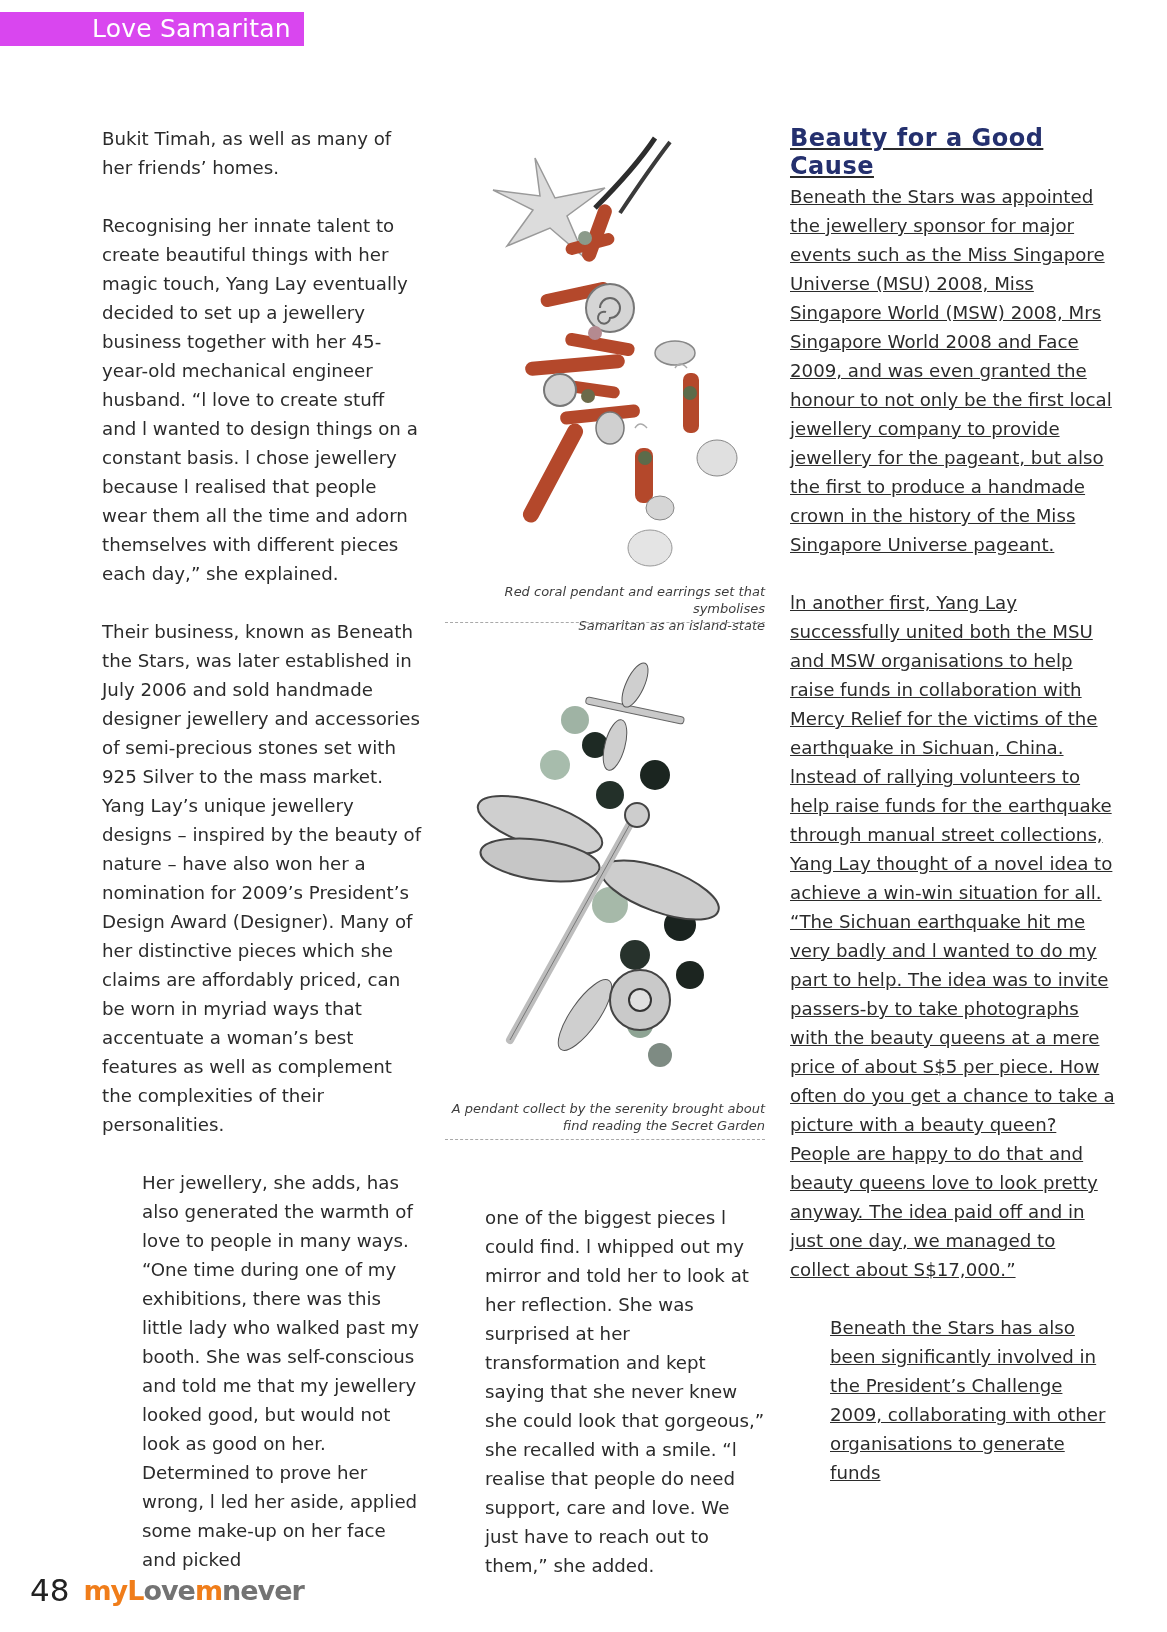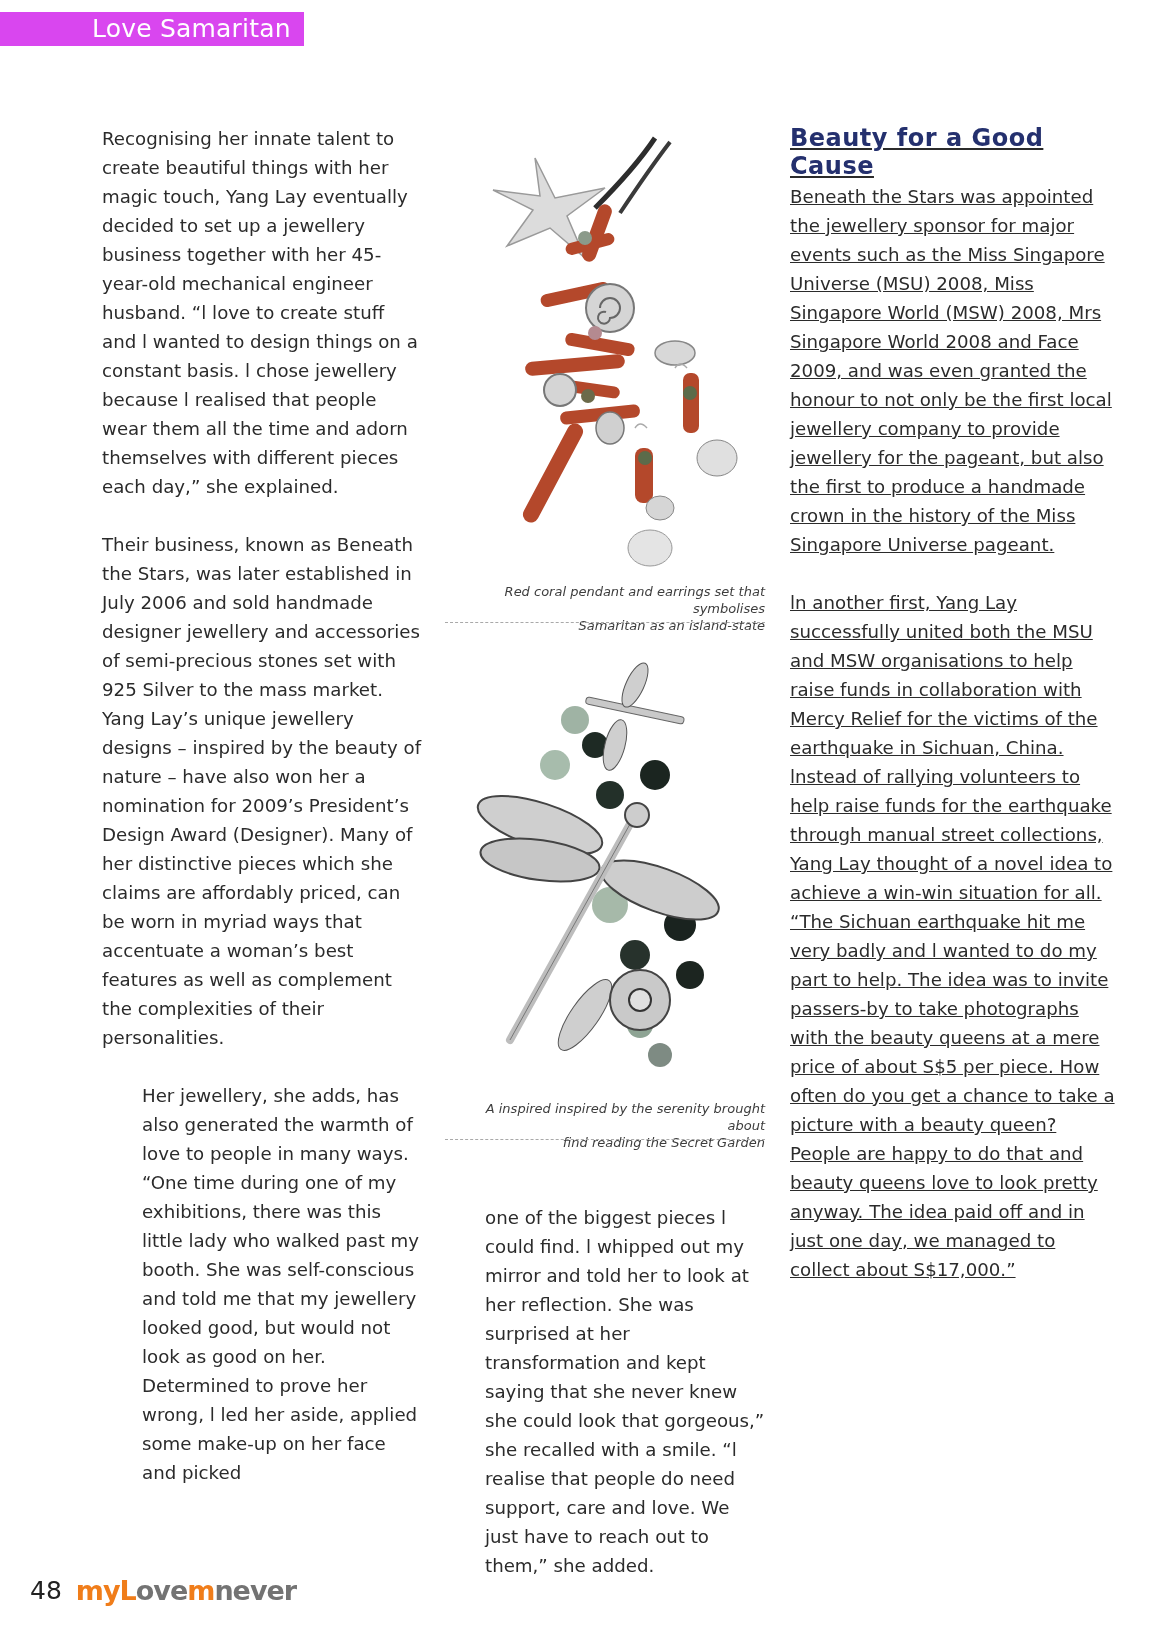--- a/index.html
+++ b/index.html
@@ -36,31 +36,32 @@
     font-size: 13px; line-height: 17px; color: #3d3d3d;
   }
   .caption1 { left: 445px; top: 583px; }
   .caption2 { left: 445px; top: 1100px; }
 
   .dash-rule { position: absolute; width: 320px; height: 0; border-top: 1.5px dashed #a9a9a9; }
   .rule1 { left: 445px; top: 622px; }
   .rule2 { left: 445px; top: 1139px; }
 
   .footer { position: absolute; left: 30px; top: 1570px; height: 40px; display: flex; align-items: center; }
-  .page-num { font-size: 25px; color: #222; margin-right: 14px; font-family: "DejaVu Sans", sans-serif; }
+  .page-num { font-size: 31px; color: #222; margin-right: 14px; font-family: "DejaVu Sans", sans-serif; }
   .logo { font-family: "DejaVu Sans", sans-serif; font-weight: bold; font-size: 27px; letter-spacing: -1px; }
   .logo .orange { color: #f07d1a; }
   .logo .black { color: #737373; }
 </style>
 </head>
 <body>
 
 <div class="section-tab">Love Samaritan</div>
 
 <div class="col col-left">
+  <p>Bukit Timah, as well as many of her friends’ homes.</p>
   <p>Recognising her innate talent to create beautiful things with her magic touch, Yang Lay eventually decided to set up a jewellery business together with her 45-year-old mechanical engineer husband. “l love to create stuff and l wanted to design things on a constant basis. l chose jewellery because l realised that people wear them all the time and adorn themselves with different pieces each day,” she explained.</p>
   <p>Their business, known as Beneath the Stars, was later established in July 2006 and sold handmade designer jewellery and accessories of semi-precious stones set with 925 Silver to the mass market. Yang Lay’s unique jewellery designs – inspired by the beauty of nature – have also won her a nomination for 2009’s President’s Design Award (Designer). Many of her distinctive pieces which she claims are affordably priced, can be worn in myriad ways that accentuate a woman’s best features as well as complement the complexities of their personalities.</p>
   <p class="last">Her jewellery, she adds, has also generated the warmth of love to people in many ways. “One time during one of my exhibitions, there was this little lady who walked past my booth. She was self-conscious and told me that my jewellery looked good, but would not look as good on her. Determined to prove her wrong, l led her aside, applied some make-up on her face and picked</p>
 </div>
 
 <div class="photo photo1">
   <svg width="320" height="440" viewBox="0 0 320 440">
 
     <path d="M150 80 Q190 40 210 10" stroke="#2d2d2d" stroke-width="5" fill="none"></path>
     <path d="M175 85 Q205 40 225 14" stroke="#3a3a3a" stroke-width="4" fill="none"></path>
@@ -140,33 +141,34 @@
 
     <ellipse cx="140" cy="370" rx="14" ry="42" fill="#cfcfcf" stroke="#555" transform="rotate(35 140 370)"></ellipse>
 
     <g transform="translate(195 355)">
       <circle r="30" fill="#c9c9c9" stroke="#444" stroke-width="2"></circle>
       <circle r="11" fill="#e0e0e0" stroke="#333" stroke-width="2"></circle>
     </g>
   </svg>
 </div>
 <div class="caption caption2">
-  <div>A inspired inspired by the serenity brought about</div>
+  <div>A pendant collect by the serenity brought about</div>
   <div>find reading the Secret Garden</div>
 </div>
 <div class="dash-rule rule2"></div>
 
 <div class="col col-mid">
   <p class="last">one of the biggest pieces l could find. l whipped out my mirror and told her to look at her reflection. She was surprised at her transformation and kept saying that she never knew she could look that gorgeous,” she recalled with a smile. “l realise that people do need support, care and love. We just have to reach out to them,” she added.</p>
 </div>
 
 <div class="col col-right">
   <h2 class="heading">Beauty for a Good Cause</h2>
   <p>Beneath the Stars was appointed the jewellery sponsor for major events such as the Miss Singapore Universe (MSU) 2008, Miss Singapore World (MSW) 2008, Mrs Singapore World 2008 and Face 2009, and was even granted the honour to not only be the first local jewellery company to provide jewellery for the pageant, but also the first to produce a handmade crown in the history of the Miss Singapore Universe pageant.</p>
   <p>ln another first, Yang Lay successfully united both the MSU and MSW organisations to help raise funds in collaboration with Mercy Relief for the victims of the earthquake in Sichuan, China. lnstead of rallying volunteers to help raise funds for the earthquake through manual street collections, Yang Lay thought of a novel idea to achieve a win-win situation for all. “The Sichuan earthquake hit me very badly and l wanted to do my part to help. The idea was to invite passers-by to take photographs with the beauty queens at a mere price of about S$5 per piece. How often do you get a chance to take a picture with a beauty queen? People are happy to do that and beauty queens love to look pretty anyway. The idea paid off and in just one day, we managed to collect about S$17,000.”</p>
+  <p class="last">Beneath the Stars has also been significantly involved in the President’s Challenge 2009, collaborating with other organisations to generate funds</p>
 </div>
 
 <div class="footer">
   <span class="page-num">48</span>
   <span class="logo">
     <span class="orange">my</span><span class="orange">L</span><span class="black">ove</span><span class="orange">m</span><span class="black">never</span>
   </span>
 </div>
 
 </body></html>

